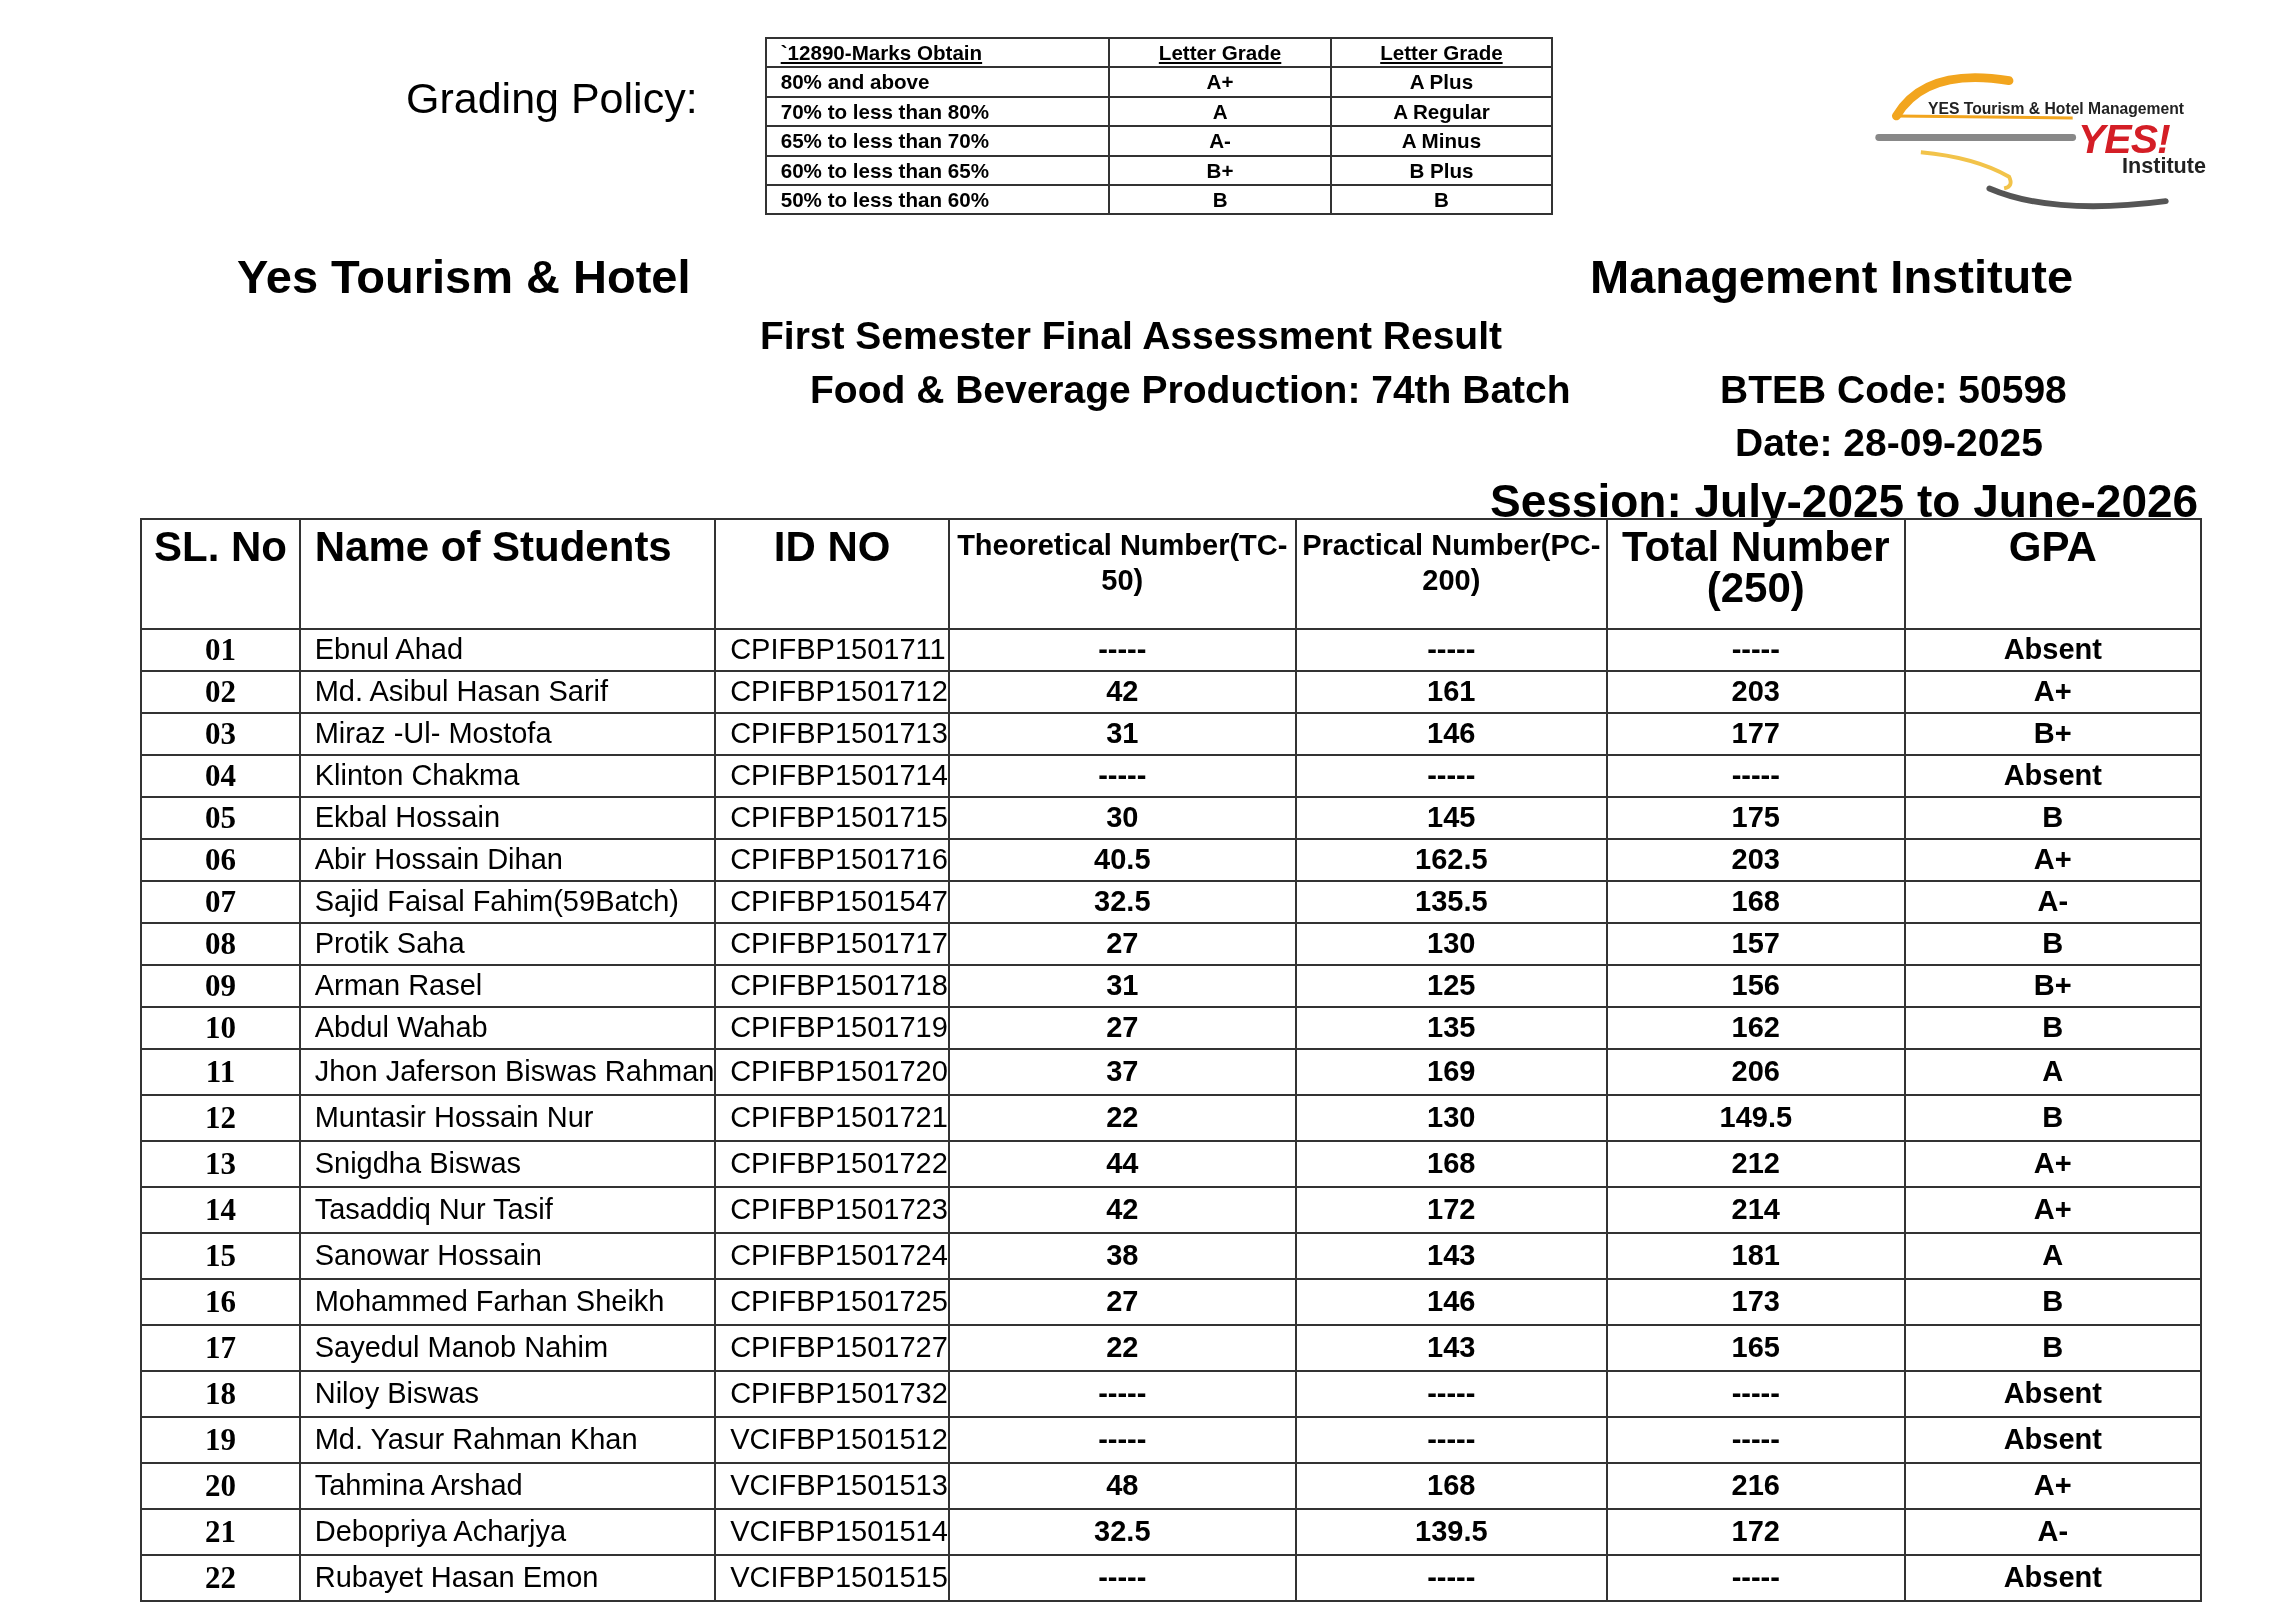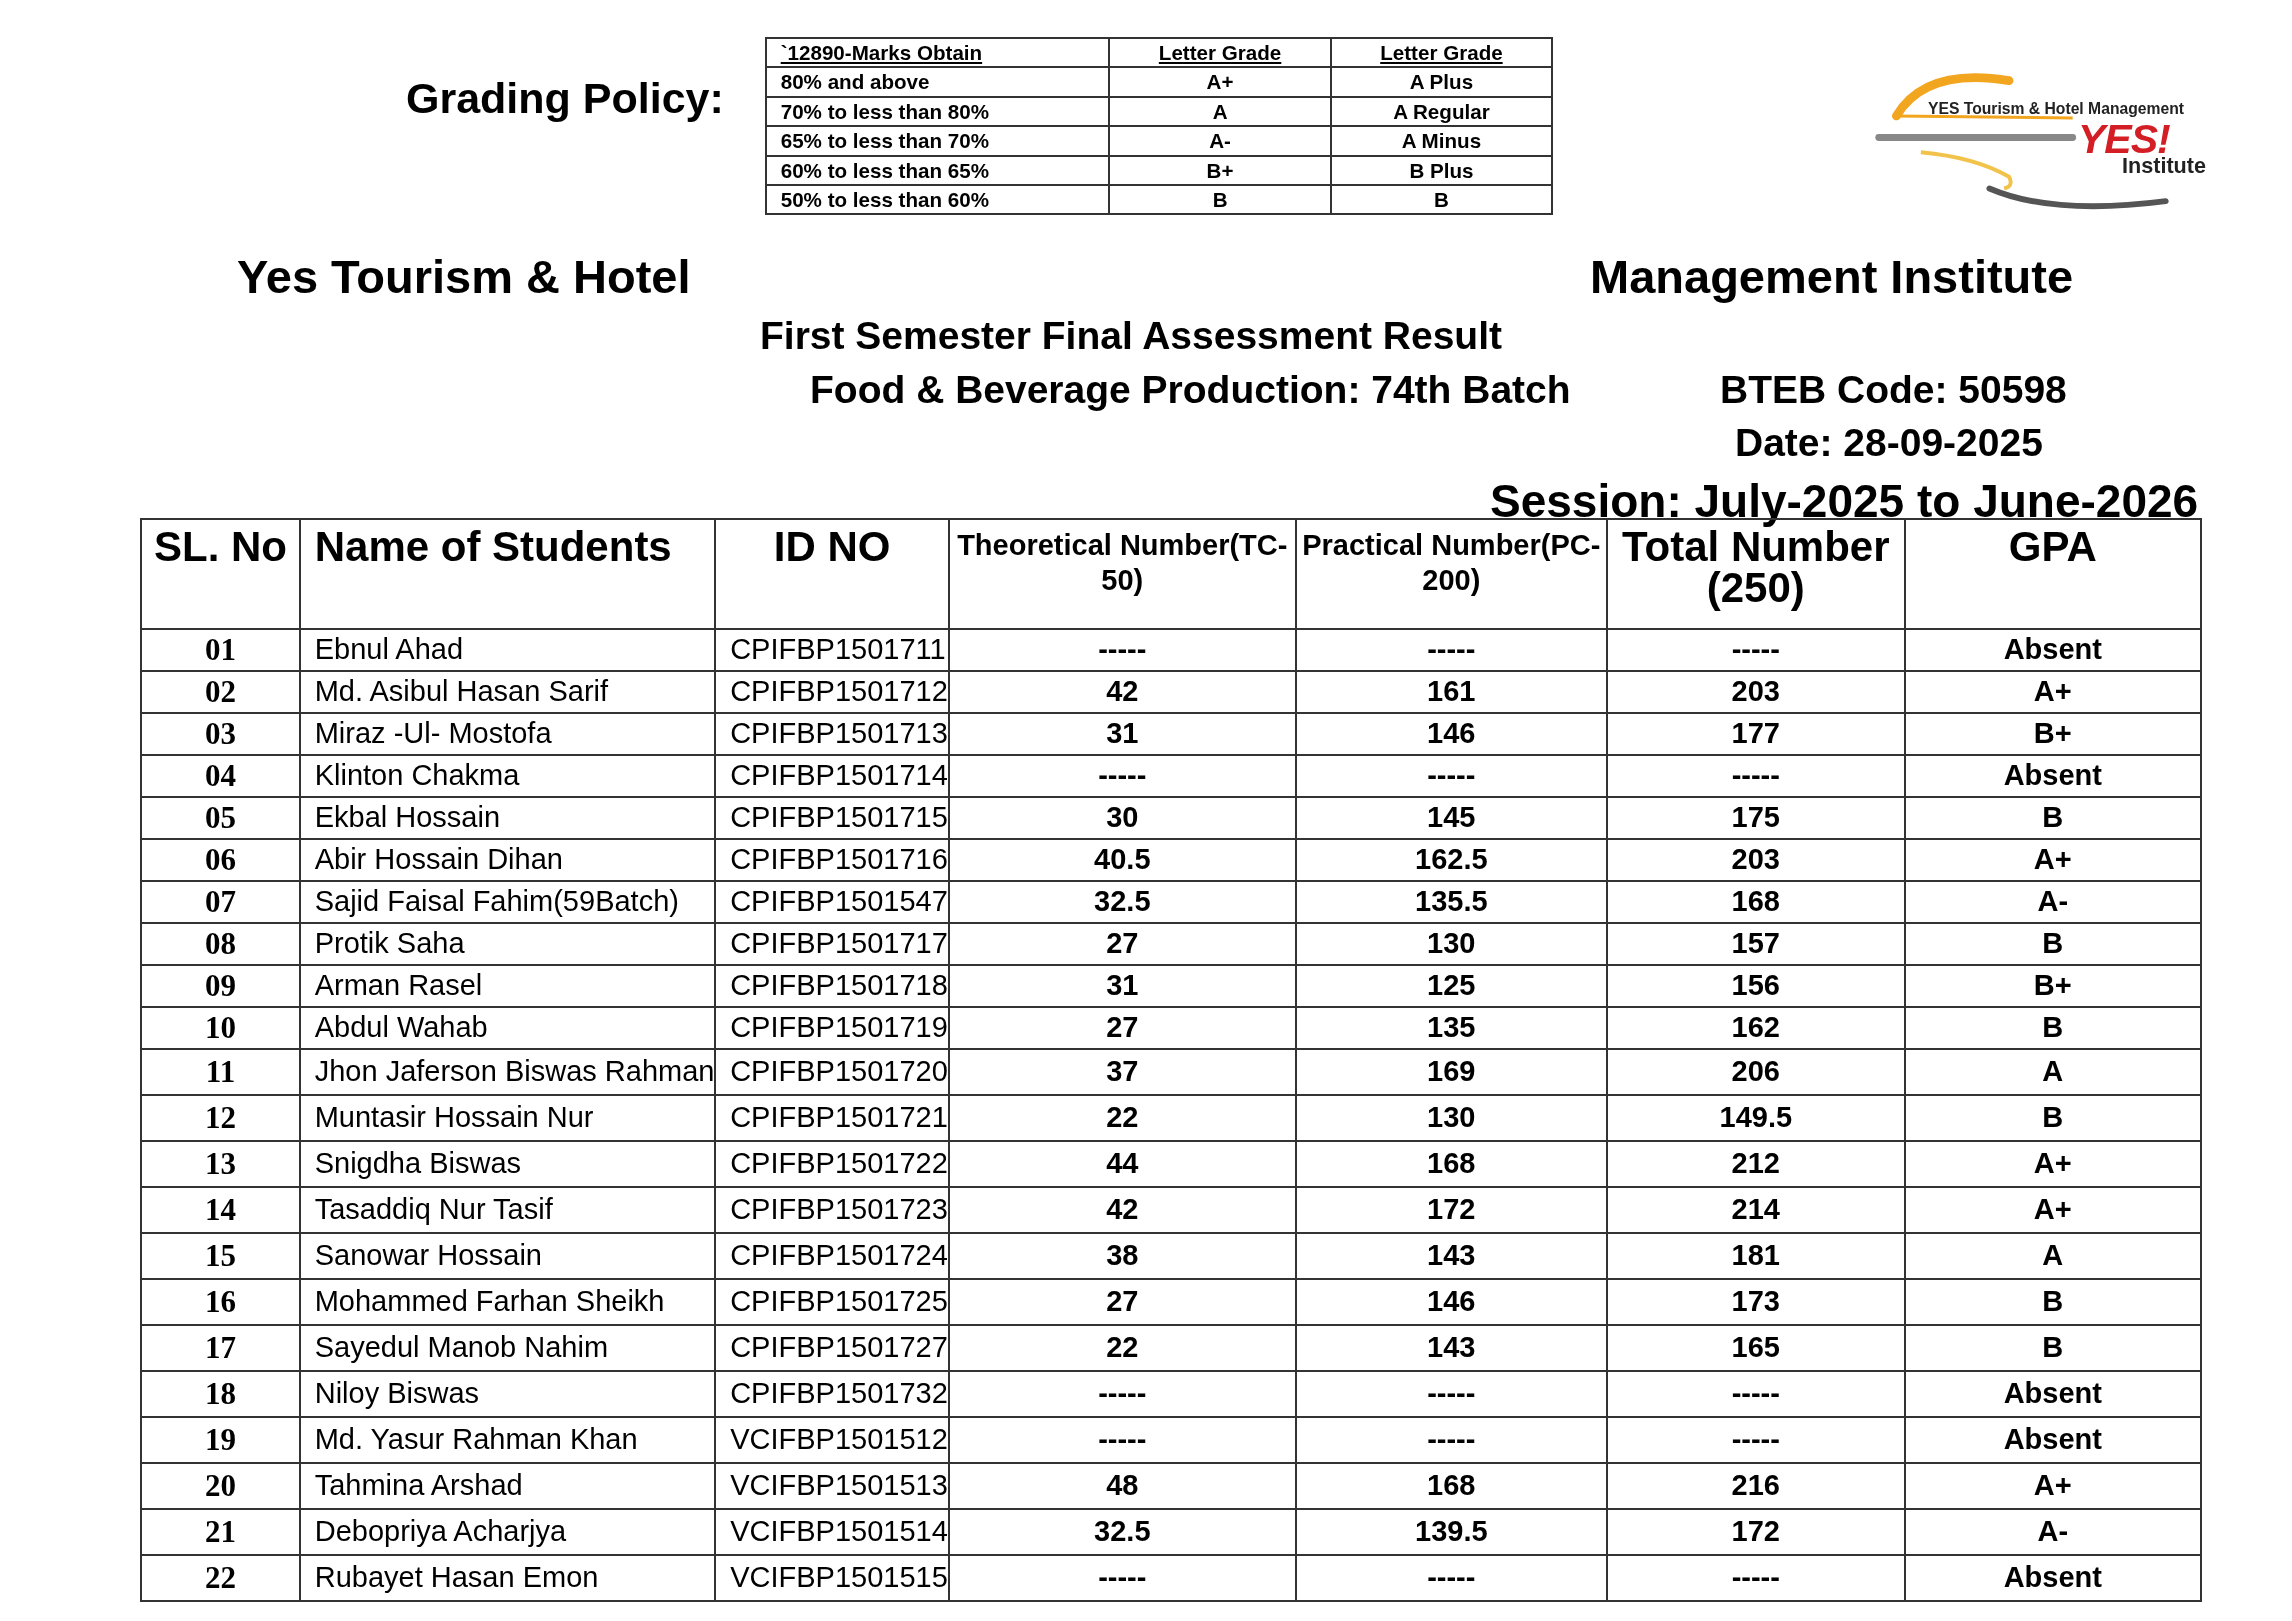--- a/index.html
+++ b/index.html
@@ -1,19 +1,19 @@
 <!DOCTYPE html>
 <html><head>
 <meta charset="utf-8">
 <style>
   html, body { margin: 0; padding: 0; background: #ffffff; }
   body { width: 2293px; height: 1621px; position: relative; overflow: hidden;
          font-family: "Liberation Sans", "DejaVu Sans", sans-serif; color: #000; }
   .abs { position: absolute; }
-  .grading-label { left: 406px; top: 74px; font-size: 43px; font-weight: bold; }
+  .grading-label { left: 406px; top: 74px; font-size: 43px; font-weight: normal; }
   
   .policy { left: 765px; top: 37px; border-collapse: collapse; font-size: 20.6px; font-weight: bold; }
   .policy td { border: 2px solid #333; height: 27.4px; padding: 0 13.7px; line-height: 27.4px; }
   .policy td.c1 { width: 314px; text-align: left; }
   .policy td.c2 { width: 192px; text-align: center; }
   .policy td.c3 { width: 192px; text-align: center; }
   .policy tr.head td span { text-decoration: underline; }
   
   .logo { left: 1867px; top: 59px; width: 333px; height: 157px; }
   .logo .brand { position: absolute; left: 61px; top: 41px; font-size: 15.7px; font-weight: bold; white-space: nowrap; color: #222; }

